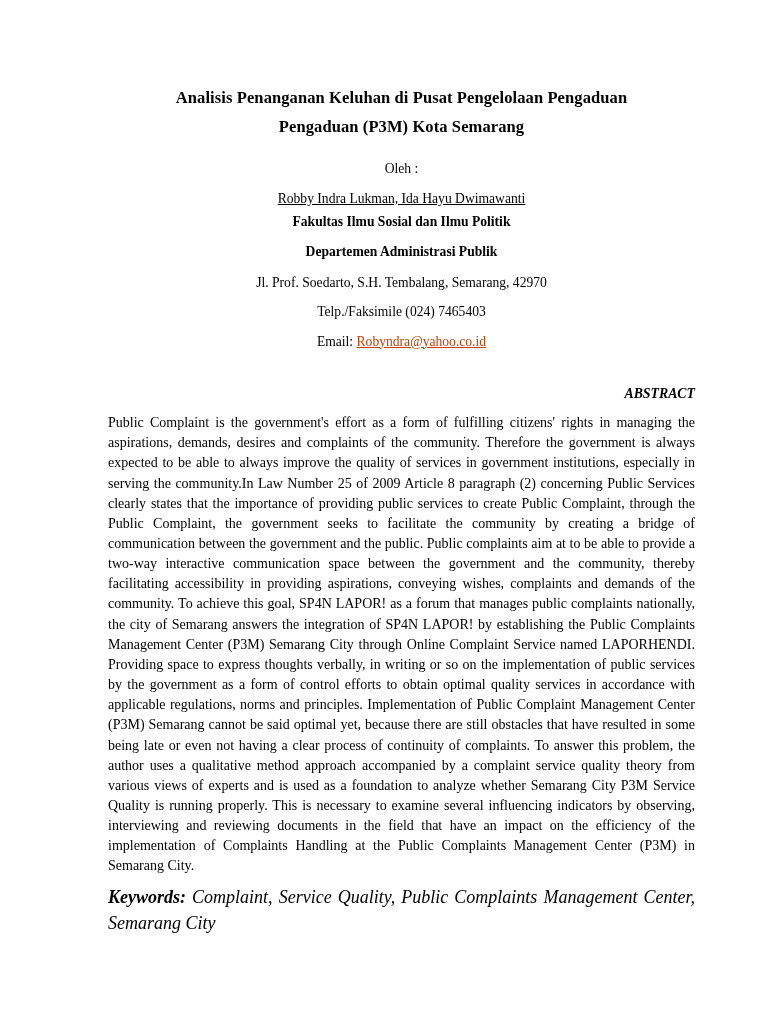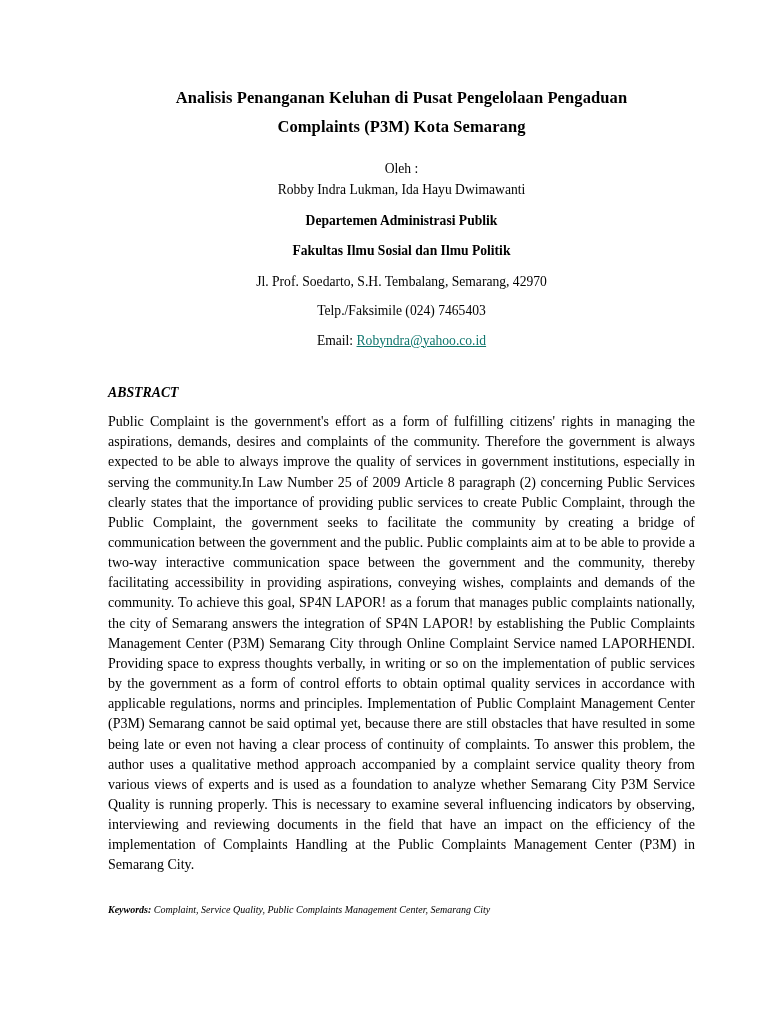--- a/index.html
+++ b/index.html
@@ -32,81 +32,82 @@
   .title .line2 {
     display: block;
   }
   .byline-block {
     text-align: center;
     font-size: 13.6px;
     line-height: 1.58;
   }
   .byline-block .oleh {
     margin-top: 16px;
-    margin-bottom: 0;
+    margin-bottom: 9px;
   }
   .byline-block .authors {
-    margin-bottom: 9px;
+    margin-bottom: 1px;
+    text-decoration: underline;
   }
   .byline-block .bold {
     font-weight: bold;
     margin-bottom: 9px;
   }
   .byline-block .addr {
     margin-bottom: 8px;
   }
   .byline-block .telp {
     margin-bottom: 8px;
   }
   .byline-block .email a {
-    color: #0f766e;
+    color: #c2410c;
     text-decoration: underline;
   }
   .abstract-heading {
-    text-align: left;
+    text-align: right;
     font-weight: bold;
     font-style: italic;
     font-size: 13.8px;
     margin-top: 34px;
     margin-bottom: 11px;
   }
   .abstract-body {
     text-align: justify;
     font-size: 14px;
     line-height: 1.44;
     margin: 0;
     hyphens: none;
   }
   .keywords {
     text-align: justify;
-    font-size: 10px;
+    font-size: 18px;
     line-height: 1.44;
     font-style: italic;
-    margin-top: 27px;
+    margin-top: 8px;
   }
   .keywords .kw-label {
     font-weight: bold;
     font-style: italic;
   }
 </style>
 </head>
 <body>
 
 <div class="page">
 
   <h1 class="title">
     <span>Analisis Penanganan Keluhan di Pusat Pengelolaan Pengaduan</span>
-    <span class="line2">Complaints (P3M) Kota Semarang</span>
+    <span class="line2">Pengaduan (P3M) Kota Semarang</span>
   </h1>
 
   <div class="byline-block">
     <div class="oleh">Oleh :</div>
     <div class="authors">Robby Indra Lukman, Ida Hayu Dwimawanti</div>
+    <div class="bold">Fakultas Ilmu Sosial dan Ilmu Politik</div>
     <div class="bold">Departemen Administrasi Publik</div>
-    <div class="bold">Fakultas Ilmu Sosial dan Ilmu Politik</div>
     <div class="addr">Jl. Prof. Soedarto, S.H. Tembalang, Semarang, 42970</div>
     <div class="telp">Telp./Faksimile (024) 7465403</div>
     <div class="email"><span>Email: </span><a href="#">Robyndra@yahoo.co.id</a></div>
   </div>
 
   <div class="abstract-heading">ABSTRACT</div>
 
   <p class="abstract-body">Public Complaint is the government's effort as a form of fulfilling citizens' rights in managing the aspirations, demands, desires and complaints of the community. Therefore the government is always expected to be able to always improve the quality of services in government institutions, especially in serving the community.In Law Number 25 of 2009 Article 8 paragraph (2) concerning Public Services clearly states that the importance of providing public services to create Public Complaint, through the Public Complaint, the government seeks to facilitate the community by creating a bridge of communication between the government and the public. Public complaints aim at to be able to provide a two-way interactive communication space between the government and the community, thereby facilitating accessibility in providing aspirations, conveying wishes, complaints and demands of the community. To achieve this goal, SP4N LAPOR! as a forum that manages public complaints nationally, the city of Semarang answers the integration of SP4N LAPOR! by establishing the Public Complaints Management Center (P3M) Semarang City through Online Complaint Service named LAPORHENDI. Providing space to express thoughts verbally, in writing or so on the implementation of public services by the government as a form of control efforts to obtain optimal quality services in accordance with applicable regulations, norms and principles. Implementation of Public Complaint Management Center (P3M) Semarang cannot be said optimal yet, because there are still obstacles that have resulted in some being late or even not having a clear process of continuity of complaints. To answer this problem, the author uses a qualitative method approach accompanied by a complaint service quality theory from various views of experts and is used as a foundation to analyze whether Semarang City P3M Service Quality is running properly. This is necessary to examine several influencing indicators by observing, interviewing and reviewing documents in the field that have an impact on the efficiency of the implementation of Complaints Handling at the Public Complaints Management Center (P3M) in Semarang City.</p>
 
   <p class="keywords"><span class="kw-label">Keywords:</span><span> Complaint, Service Quality, Public Complaints Management Center, Semarang City</span></p>

